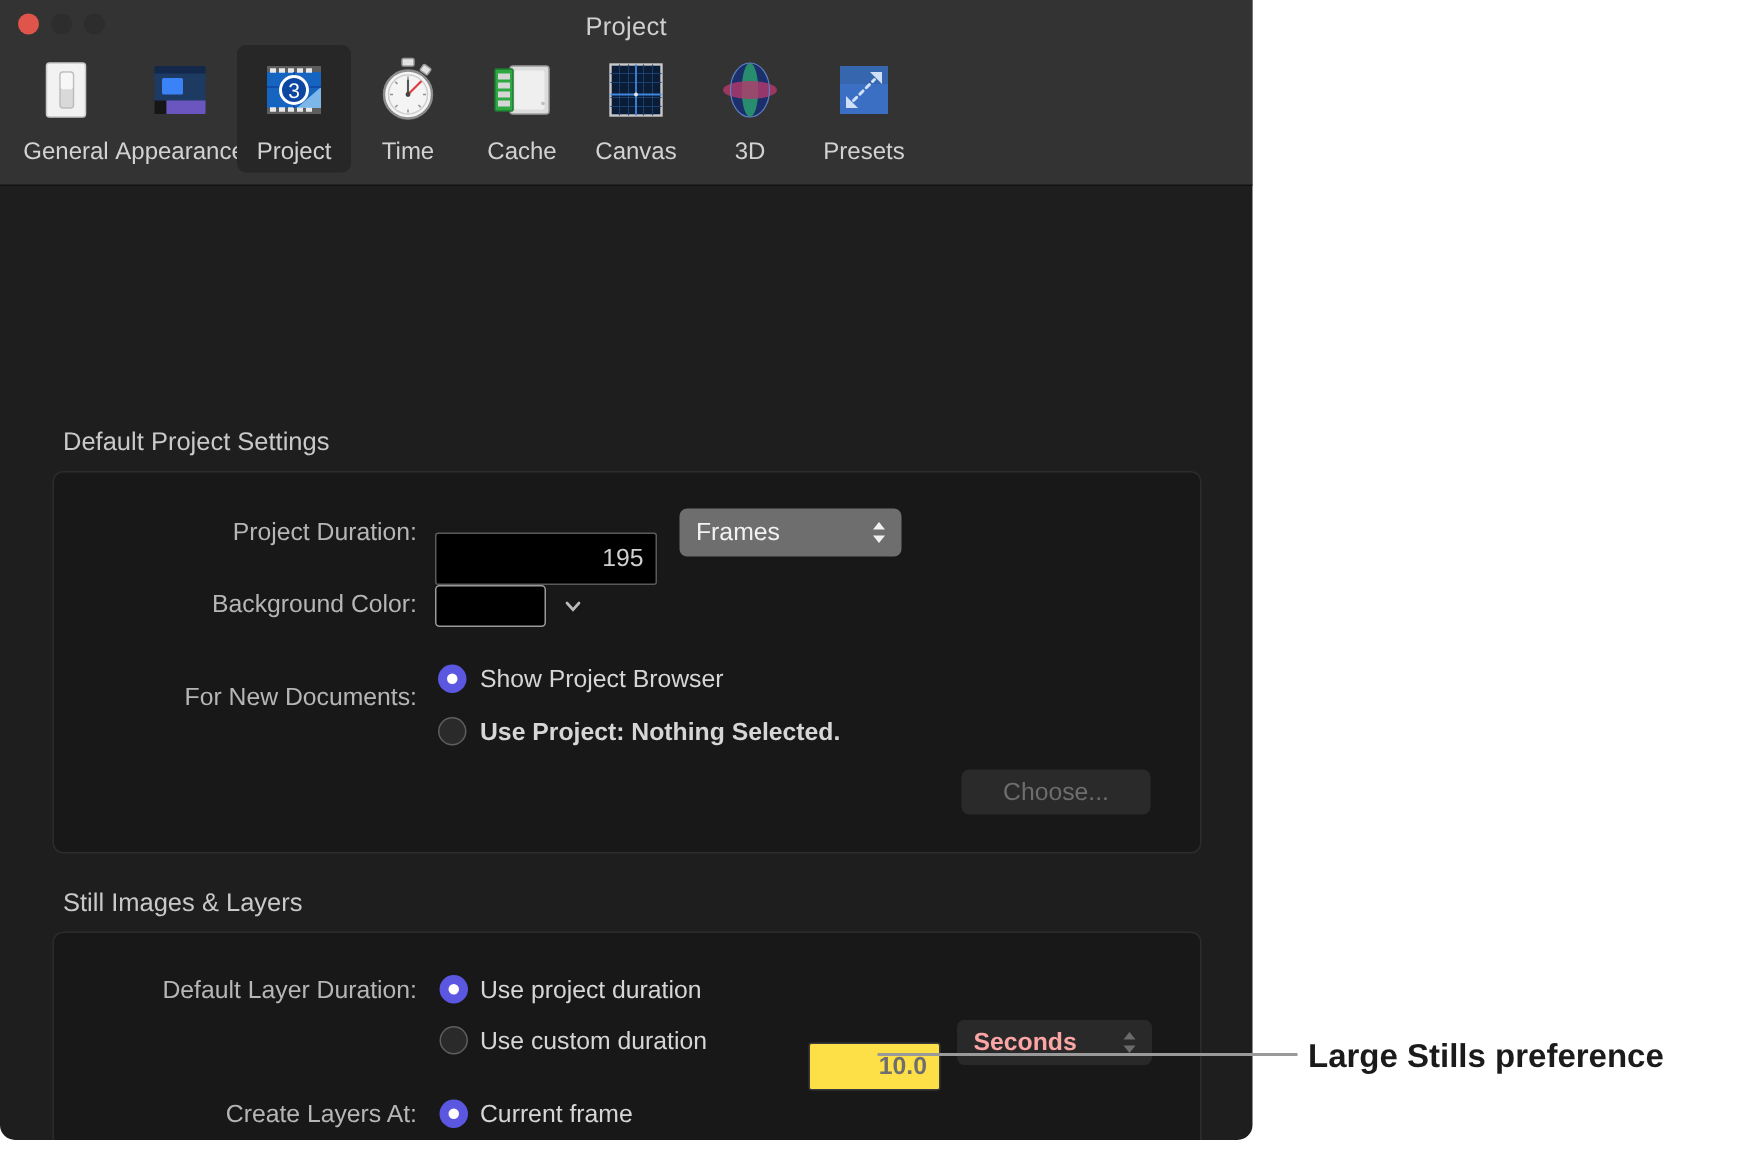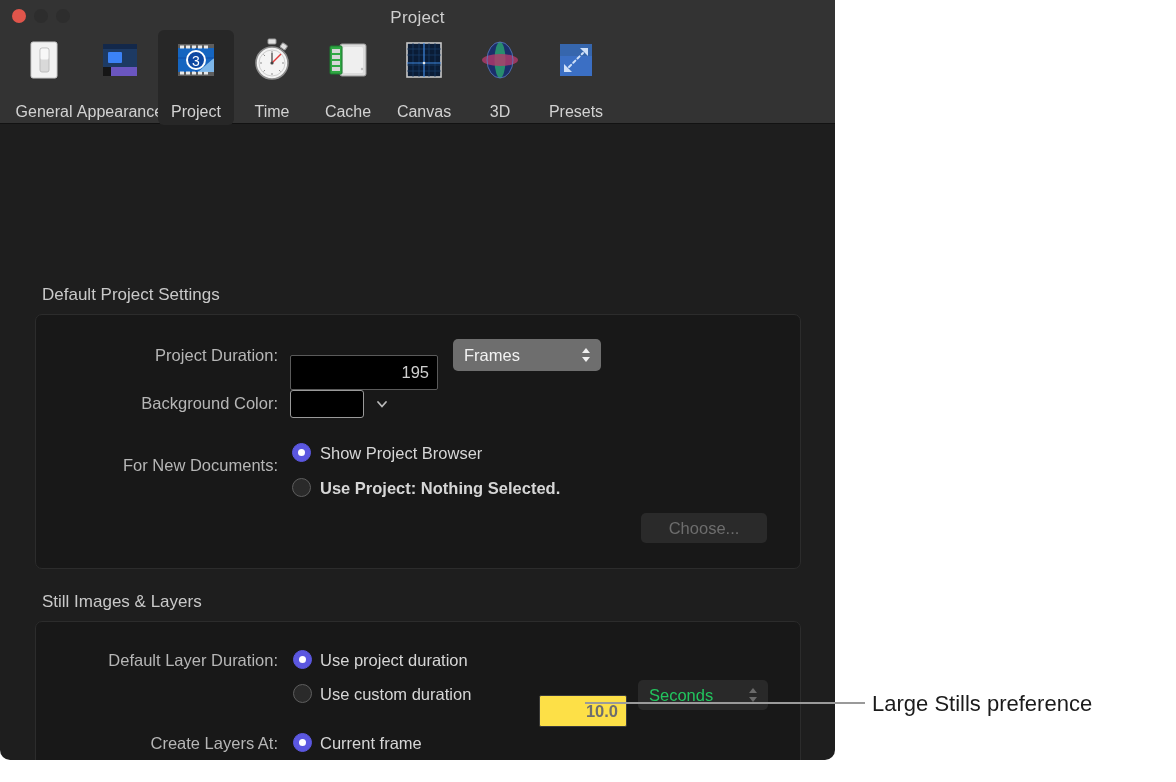--- a/index.html
+++ b/index.html
@@ -47,21 +47,21 @@
   }
   .tbitem {
     width: 76px;
     display: flex; flex-direction: column; align-items: center;
     padding: 6px 0 4px 0;
     border-radius: 6px;
   }
   .tbitem.selected { background: #272727; }
   .tbicon { width: 48px; height: 48px; position: relative; display:block; }
   .tblabel {
-    margin-top: 19px;
+    margin-top: 9px;
     font-size: 16px; color: #d2d2d2; white-space: nowrap;
   }
 
   
   .content { position: relative; }
 
   .sect-title {
     position: absolute;
     font-size: 17px; color: #c9c9c9;
   }
@@ -120,21 +120,21 @@
   
   .popup {
     position: absolute;
     background: #6e6e6e;
     border-radius: 5px;
     box-sizing: border-box;
     display: flex; align-items: center;
     color: #f2f2f2; font-size: 16.5px;
     padding-left: 11px;
   }
-  .popup.disabled { background: #292929; color: #22c55e; }
+  .popup.disabled { background: #292929; color: #fca5a5; font-weight: bold; }
   .popup .arrows {
     position: absolute; right: 9px; top: 50%;
     transform: translateY(-50%);
     width: 12px; height: 20px;
   }
 
   
   .pushbtn {
     position: absolute;
     background: #2a2a2a;
@@ -162,20 +162,21 @@
 
   
   .callout-line {
     position: absolute;
     height: 2px; background: #9a9a9a;
   }
   .callout-text {
     position: absolute;
     font-size: 22px; color: #1b1b1b;
     white-space: nowrap;
+    font-weight: bold;
   }
 </style>
 </head>
 <body>
 
 <div id="root">
 
   <div class="window">
 
     <div class="titlebar">

